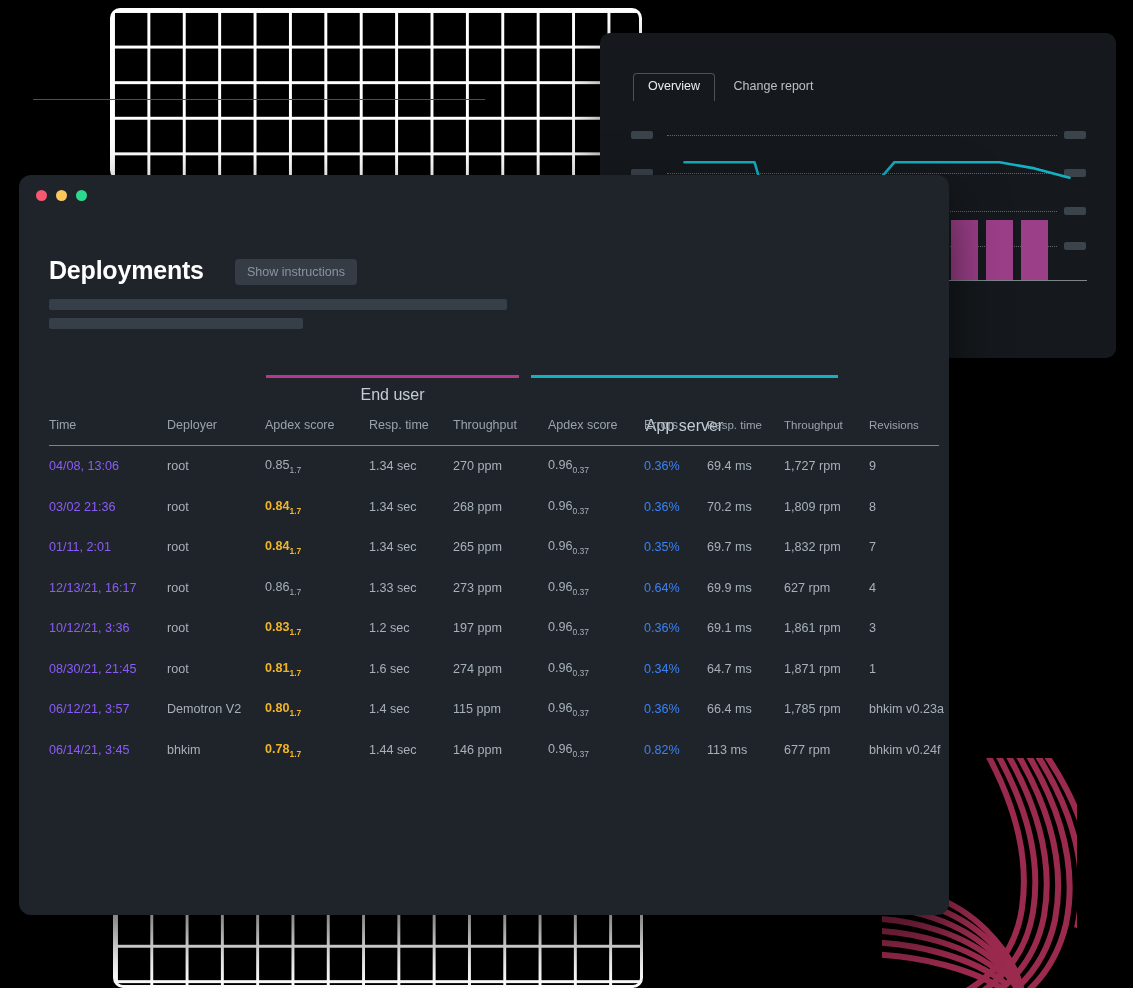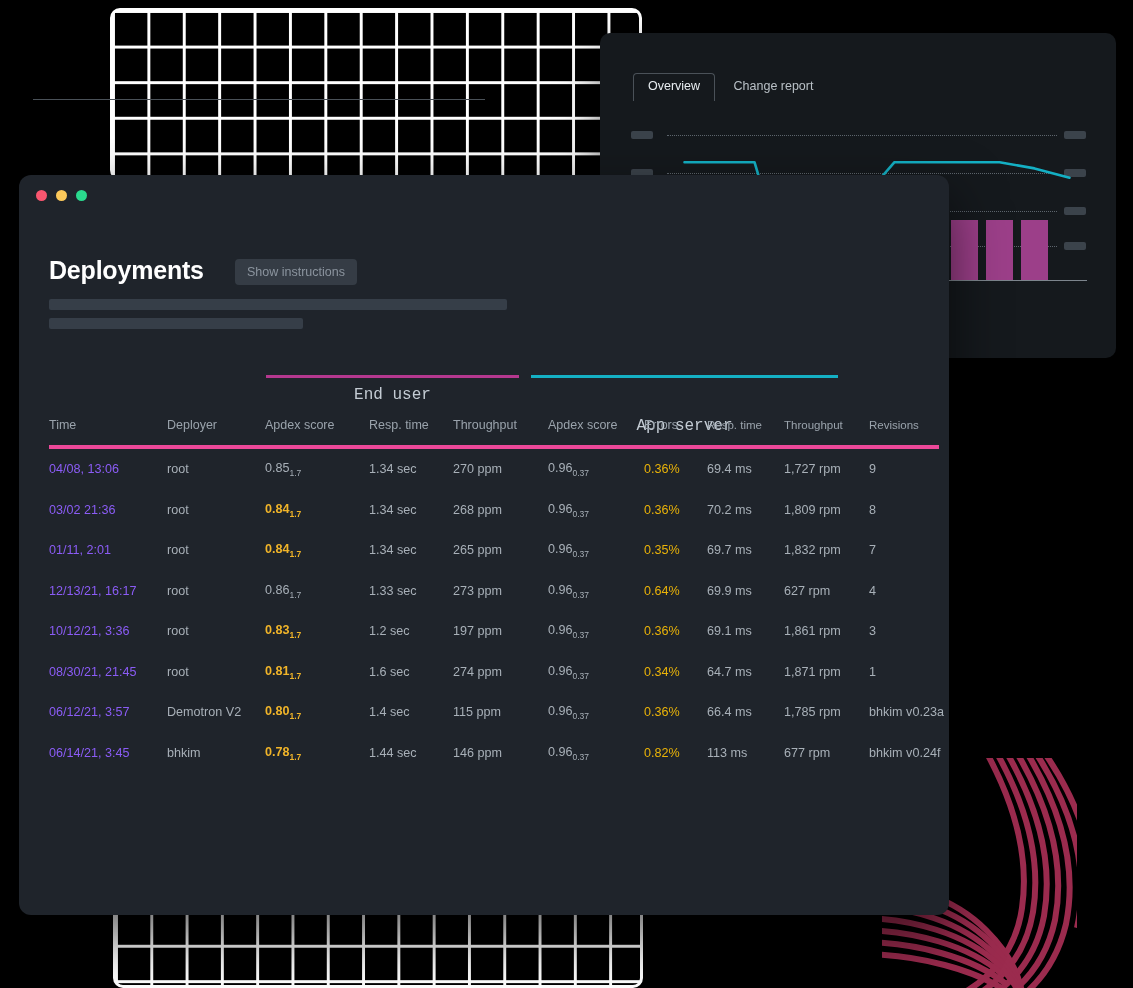--- a/index.html
+++ b/index.html
@@ -88,39 +88,39 @@
   }
   .skel { position: absolute; background: #363e48; border-radius: 2px; }
   #skel-1 { left: 49px; top: 299px; width: 458px; height: 11px; }
   #skel-2 { left: 49px; top: 318px; width: 254px; height: 11px; }
 
   
   .group-rule { position: absolute; top: 375px; height: 3px; }
   #rule-end-user { left: 266px; width: 253px; background: #b5388f; }
   #rule-app-server { left: 531px; width: 307px; background: #14b0c4; }
   .group-label {
-    position: absolute; top: 386px; font-size: 16px; color: #c4ccd4; text-align: center; font-family: Liberation Mono, monospace;
+    position: absolute; top: 386px; font-size: 16px; color: #c4ccd4; text-align: center;
   }
   #label-end-user { left: 266px; width: 253px; }
   #label-app-server { left: 531px; width: 307px; margin-top: 31px; }
 
   
   #table-wrap { position: absolute; left: 49px; top: 418px; width: 890px; }
   table { border-collapse: collapse; width: 890px; table-layout: fixed; }
   thead th {
     font-size: 12.5px; font-weight: normal; color: #9aa3ac;
     text-align: left; padding: 0 0 13px 0; white-space: nowrap;
   }
-  thead tr { border-bottom: 4px solid #ec4899; }
+  thead tr { border-bottom: 1px solid #ec4899; }
   tbody td {
     font-size: 12.6px; color: #a8b0b8; padding: 12px 0 12px 0;
     white-space: nowrap; height: 37px;
   }
   td.time { color: #8b5cf6; }
-  td.errors { color: #eab308; }
+  td.errors { color: #3b82f6; }
   td.apdex-warn { color: #f0b429; font-weight: bold; }
   sub { font-size: 8.5px; }
   
   col.c-time { width: 118px; }
   col.c-deployer { width: 98px; }
   col.c-eu-apdex { width: 104px; }
   col.c-eu-resp { width: 84px; }
   col.c-eu-thr { width: 95px; }
   col.c-as-apdex { width: 96px; }
   col.c-as-err { width: 63px; }

